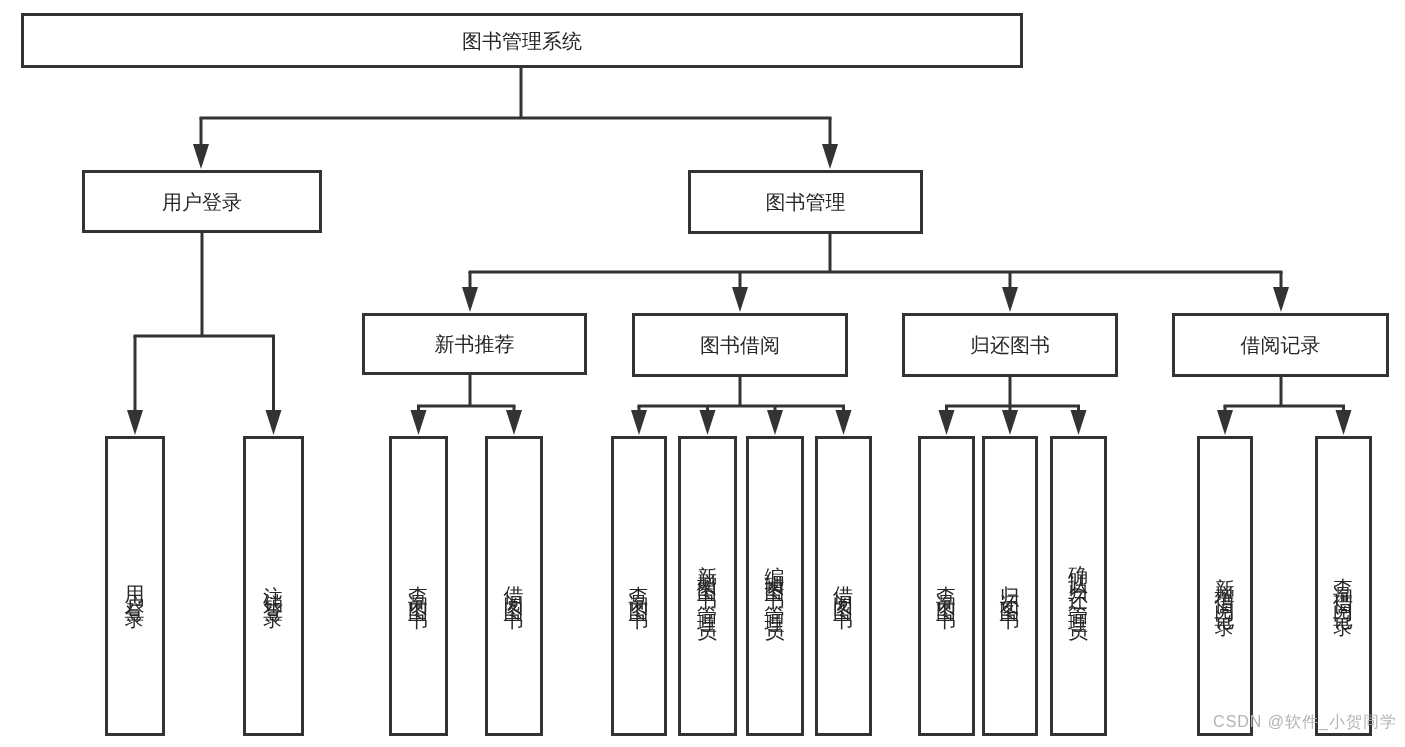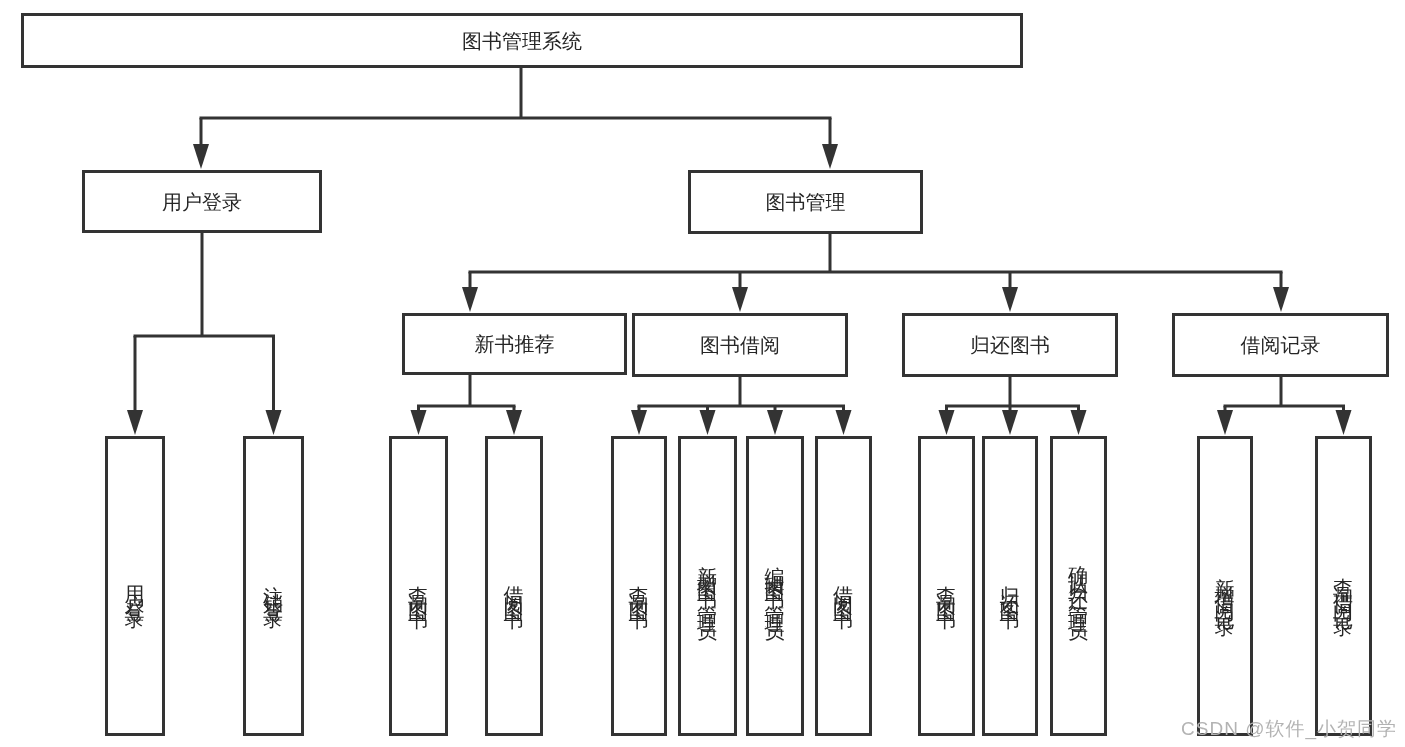--- a/index.html
+++ b/index.html
@@ -40,22 +40,22 @@
   }
   .vnode span{
     writing-mode:vertical-rl;
     text-orientation:mixed;
     letter-spacing:8px;
     white-space:normal;
   }
   .watermark{
     position:absolute;
     right:8px;
-    bottom:5px;
-    font-size:19px;
+    bottom:14px;
+    font-size:16px;
     color:var(--wm);
     z-index:2;
     letter-spacing:1px;
     margin-top:44px;
   }
 </style>
 </head>
 <body>
 
 <div class="stage">
@@ -140,21 +140,21 @@
     <span>图书管理系统</span>
   </div>
 
   <div class="node" style="left:82px;top:170px;width:240px;height:63px;">
     <span>用户登录</span>
   </div>
   <div class="node" style="left:688px;top:170px;width:235px;height:64px;">
     <span>图书管理</span>
   </div>
 
-  <div class="node" style="left:362px;top:313px;width:225px;height:62px;margin-left:40px;">
+  <div class="node" style="left:362px;top:313px;width:225px;height:62px;">
     <span>新书推荐</span>
   </div>
   <div class="node" style="left:632px;top:313px;width:216px;height:64px;">
     <span>图书借阅</span>
   </div>
   <div class="node" style="left:902px;top:313px;width:216px;height:64px;">
     <span>归还图书</span>
   </div>
   <div class="node" style="left:1172px;top:313px;width:217px;height:64px;">
     <span>借阅记录</span>

